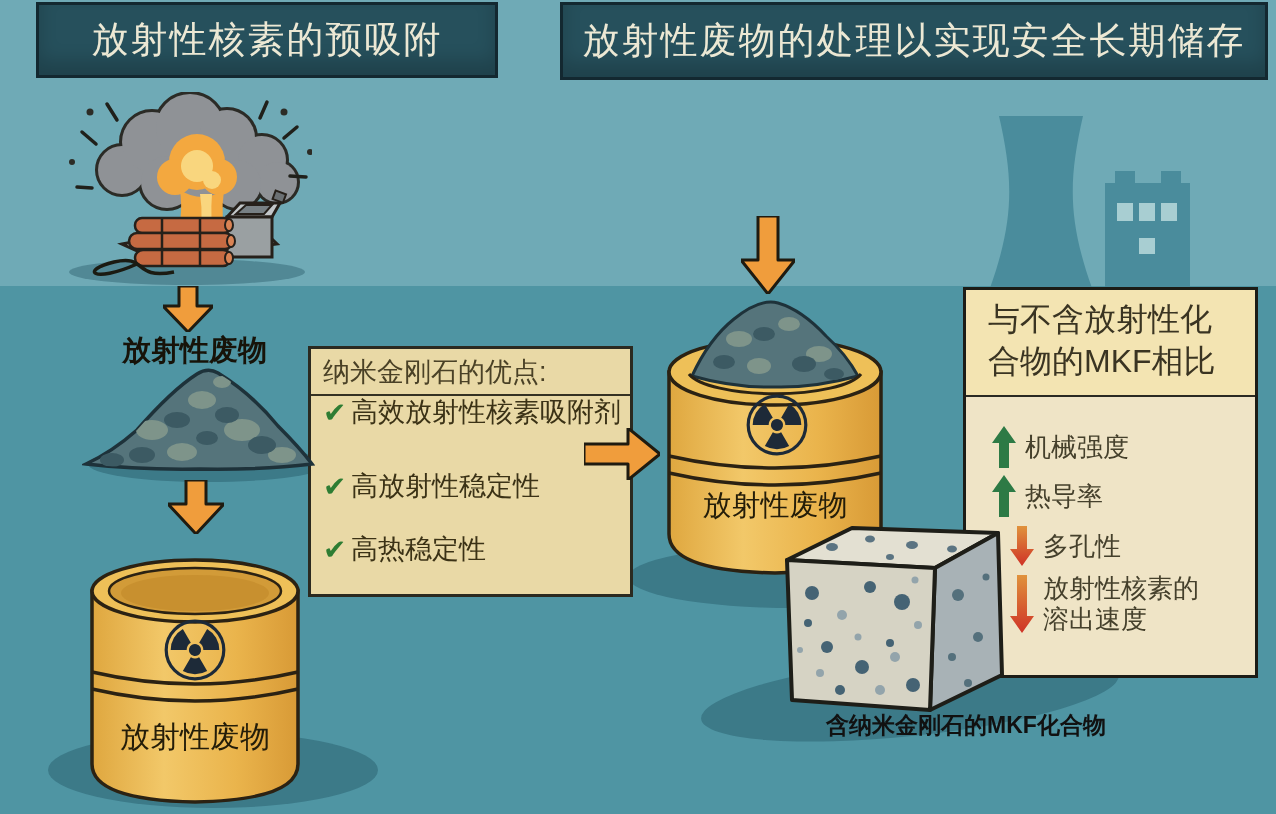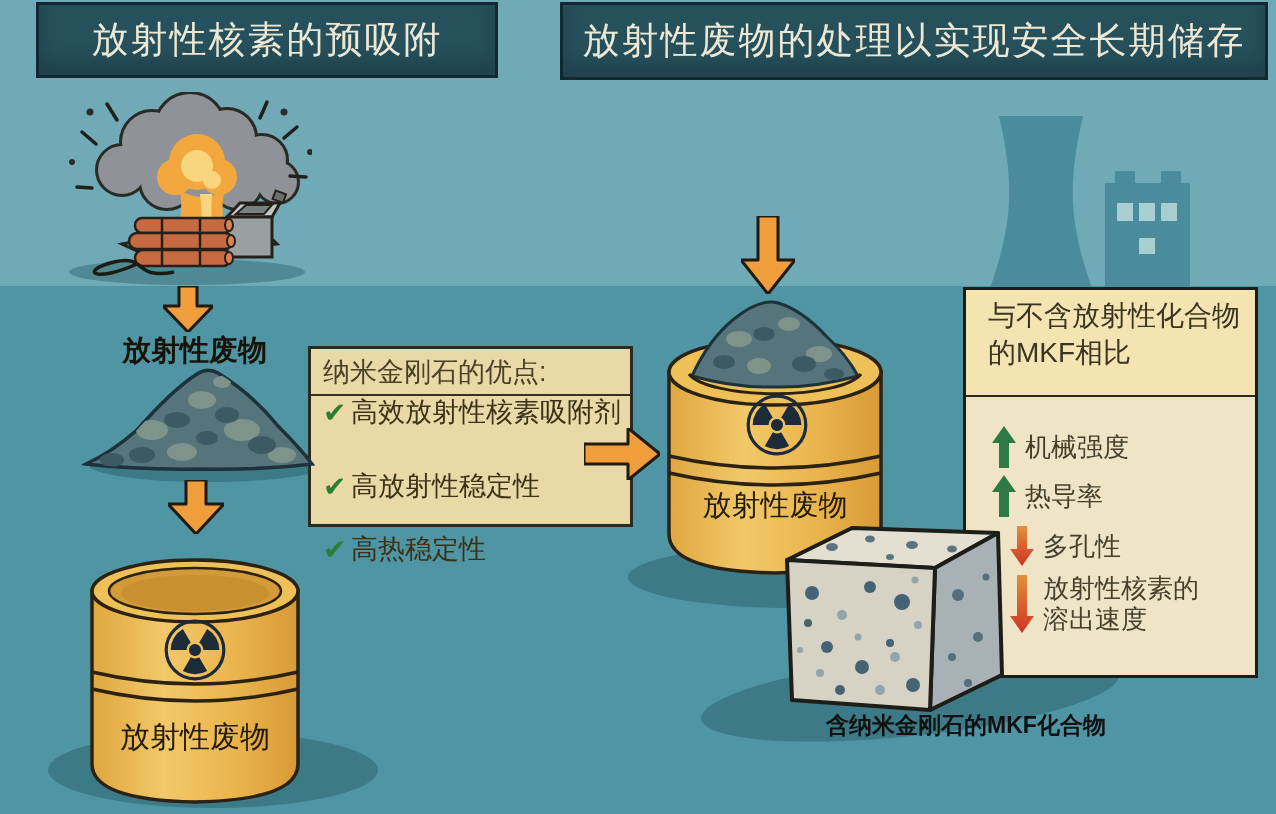--- a/index.html
+++ b/index.html
@@ -30,33 +30,33 @@
   .header-right{left:536px;top:2px;width:708px;height:78px;margin-left:24px;}
   
   .formula-box{left:578px;top:113px;width:384px;height:103px;background:var(--box-cream);
     border:3px solid #1B2A40;z-index:3;text-align:center;}
   .formula-line{margin-top:5px;font-size:27px;font-weight:bold;color:var(--formula-text);}
   .formula-line sub{font-size:0.62em;}
   .formula-divider{width:87%;margin:4px auto 4px;border:none;border-top:2.5px solid #31405A;}
   .formula-subtitle{width:89%;margin:0 auto;background:var(--formula-strip);
     font-size:28px;color:#263238;padding:1px 0;}
   
-  .advantages-box{left:308px;top:346px;width:325px;height:181px;background:var(--advantages-bg);
+  .advantages-box{left:308px;top:346px;width:325px;height:251px;background:var(--advantages-bg);
     border:3px solid #2B2A20;z-index:3;}
   .advantages-title{padding:5px 12px 4px;font-size:27px;color:var(--advantages-title);
     border-bottom:2.5px solid #343122;}
   .adv-item{position:absolute;left:12px;display:flex;align-items:flex-start;width:300px;}
   .adv-check{color:var(--check-green);font-size:28px;font-weight:bold;width:28px;flex:none;line-height:1.15;}
   .adv-text{font-size:27px;color:var(--advantages-text);line-height:1.18;}
   .adv-item-1{top:48px;} .adv-item-2{top:122px;} .adv-item-3{top:185px;}
   
   .comparison-panel{left:963px;top:287px;width:295px;height:391px;background:var(--panel-bg);
     border:3px solid #1C1C16;z-index:3;}
   .panel-header{height:107px;background:var(--panel-header-bg);border-bottom:2.5px solid #2A2A22;
-    padding:8px 12px 0 22px;font-size:28px;font-weight:500;color:#3A3422;line-height:1.32;}
+    padding:8px 12px 0 22px;font-size:32px;font-weight:500;color:#3A3422;line-height:1.32;}
   .panel-row{position:absolute;display:flex;align-items:center;gap:9px;}
   .panel-row .lbl{font-size:26px;color:var(--panel-text);line-height:1.18;}
   .row-1{left:26px;top:120px;margin-top:16px;} .row-2{left:26px;top:185px;}
   .row-3{left:44px;top:236px;} .row-4{left:44px;top:283px;align-items:center;}
   .row-4 .lbl{width:168px;}
   
   .pile-label{left:122px;top:331px;font-size:29px;font-weight:600;color:var(--label-dark);z-index:6;}
   .left-barrel-label{left:95px;top:717px;width:200px;text-align:center;font-size:30px;
     font-weight:500;color:#241D09;z-index:6;}
   .right-barrel-label{left:682px;top:486px;width:186px;text-align:center;font-size:29px;

